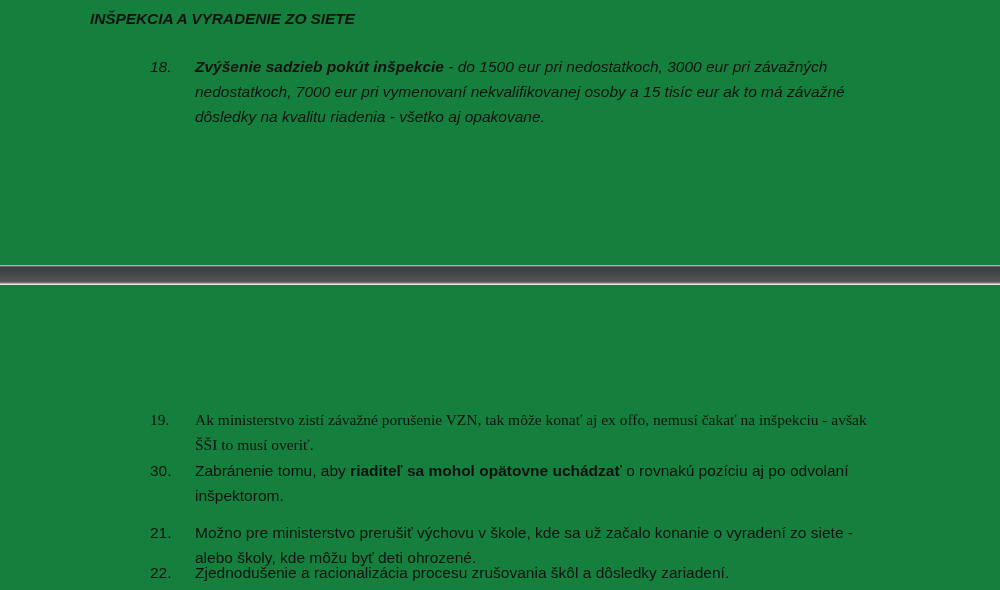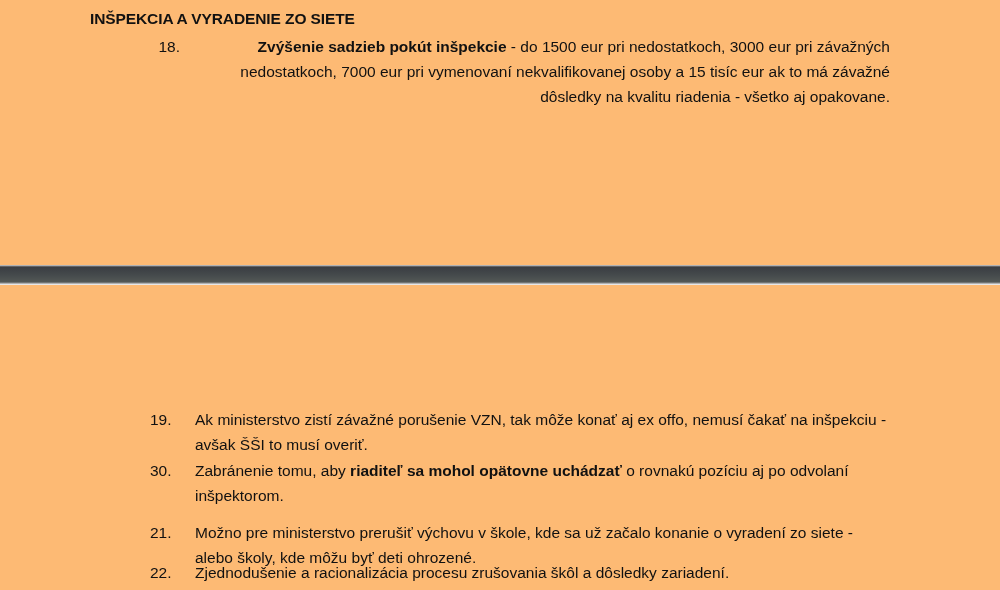--- a/index.html
+++ b/index.html
@@ -12,21 +12,22 @@
     }
     body {
       position: relative;
       font-family: "Liberation Sans", sans-serif;
       color: #111111;
     }
     .page {
       position: absolute;
       left: 0;
       width: 1000px;
-      background: #fdba74;
+      background: #15803d;
+      font-style: italic;
     }
     .page-top { top: 0; height: 265px; }
     .page-bottom { top: 285px; height: 305px; }
     .separator {
       position: absolute;
       left: 0;
       top: 265px;
       width: 1000px;
       height: 20px;
       background: linear-gradient(to bottom, #d8d8d8 0px, #3a3d42 2px, #454a4c 10px, #535856 17px, #cfcfcf 19px, #ffffff 20px);
@@ -51,22 +52,22 @@
       position: absolute;
       left: 0;
       top: 0;
       width: 30px;
     }
     .item .body {
       margin-left: 45px;
       display: block;
     }
     .item b { font-weight: bold; }
-    #item-18 { top: 34px; text-align: right; }
-    #item-19 { top: 407px; }
+    #item-18 { top: 54px; }
+    #item-19 { top: 407px; font-family: Liberation Serif, serif; }
     #item-20 { top: 458px; }
     #item-21 { top: 520px; }
     #item-22 { top: 560px; }
   </style>
 </head>
 <body>
 
 <div class="page page-top">
   <div class="section-heading">INŠPEKCIA A VYRADENIE ZO SIETE</div>
 

